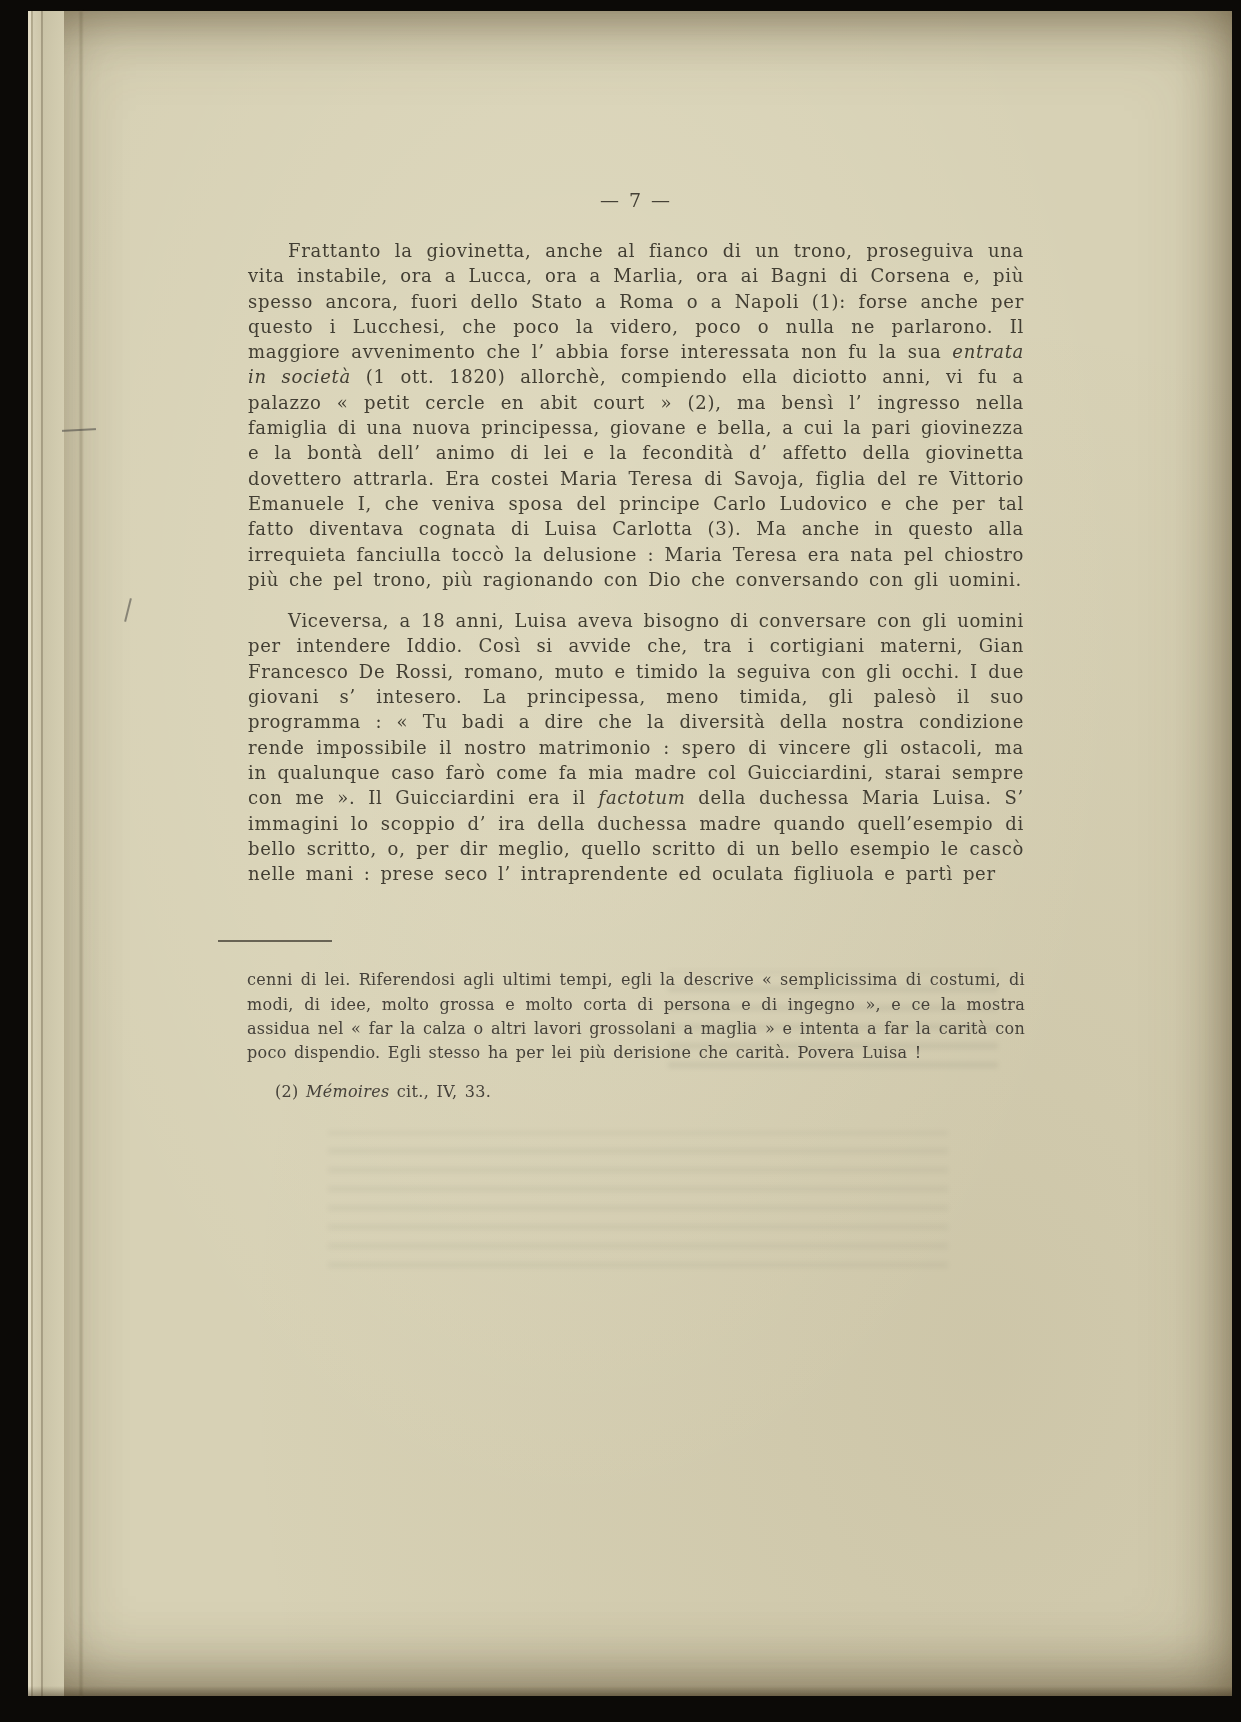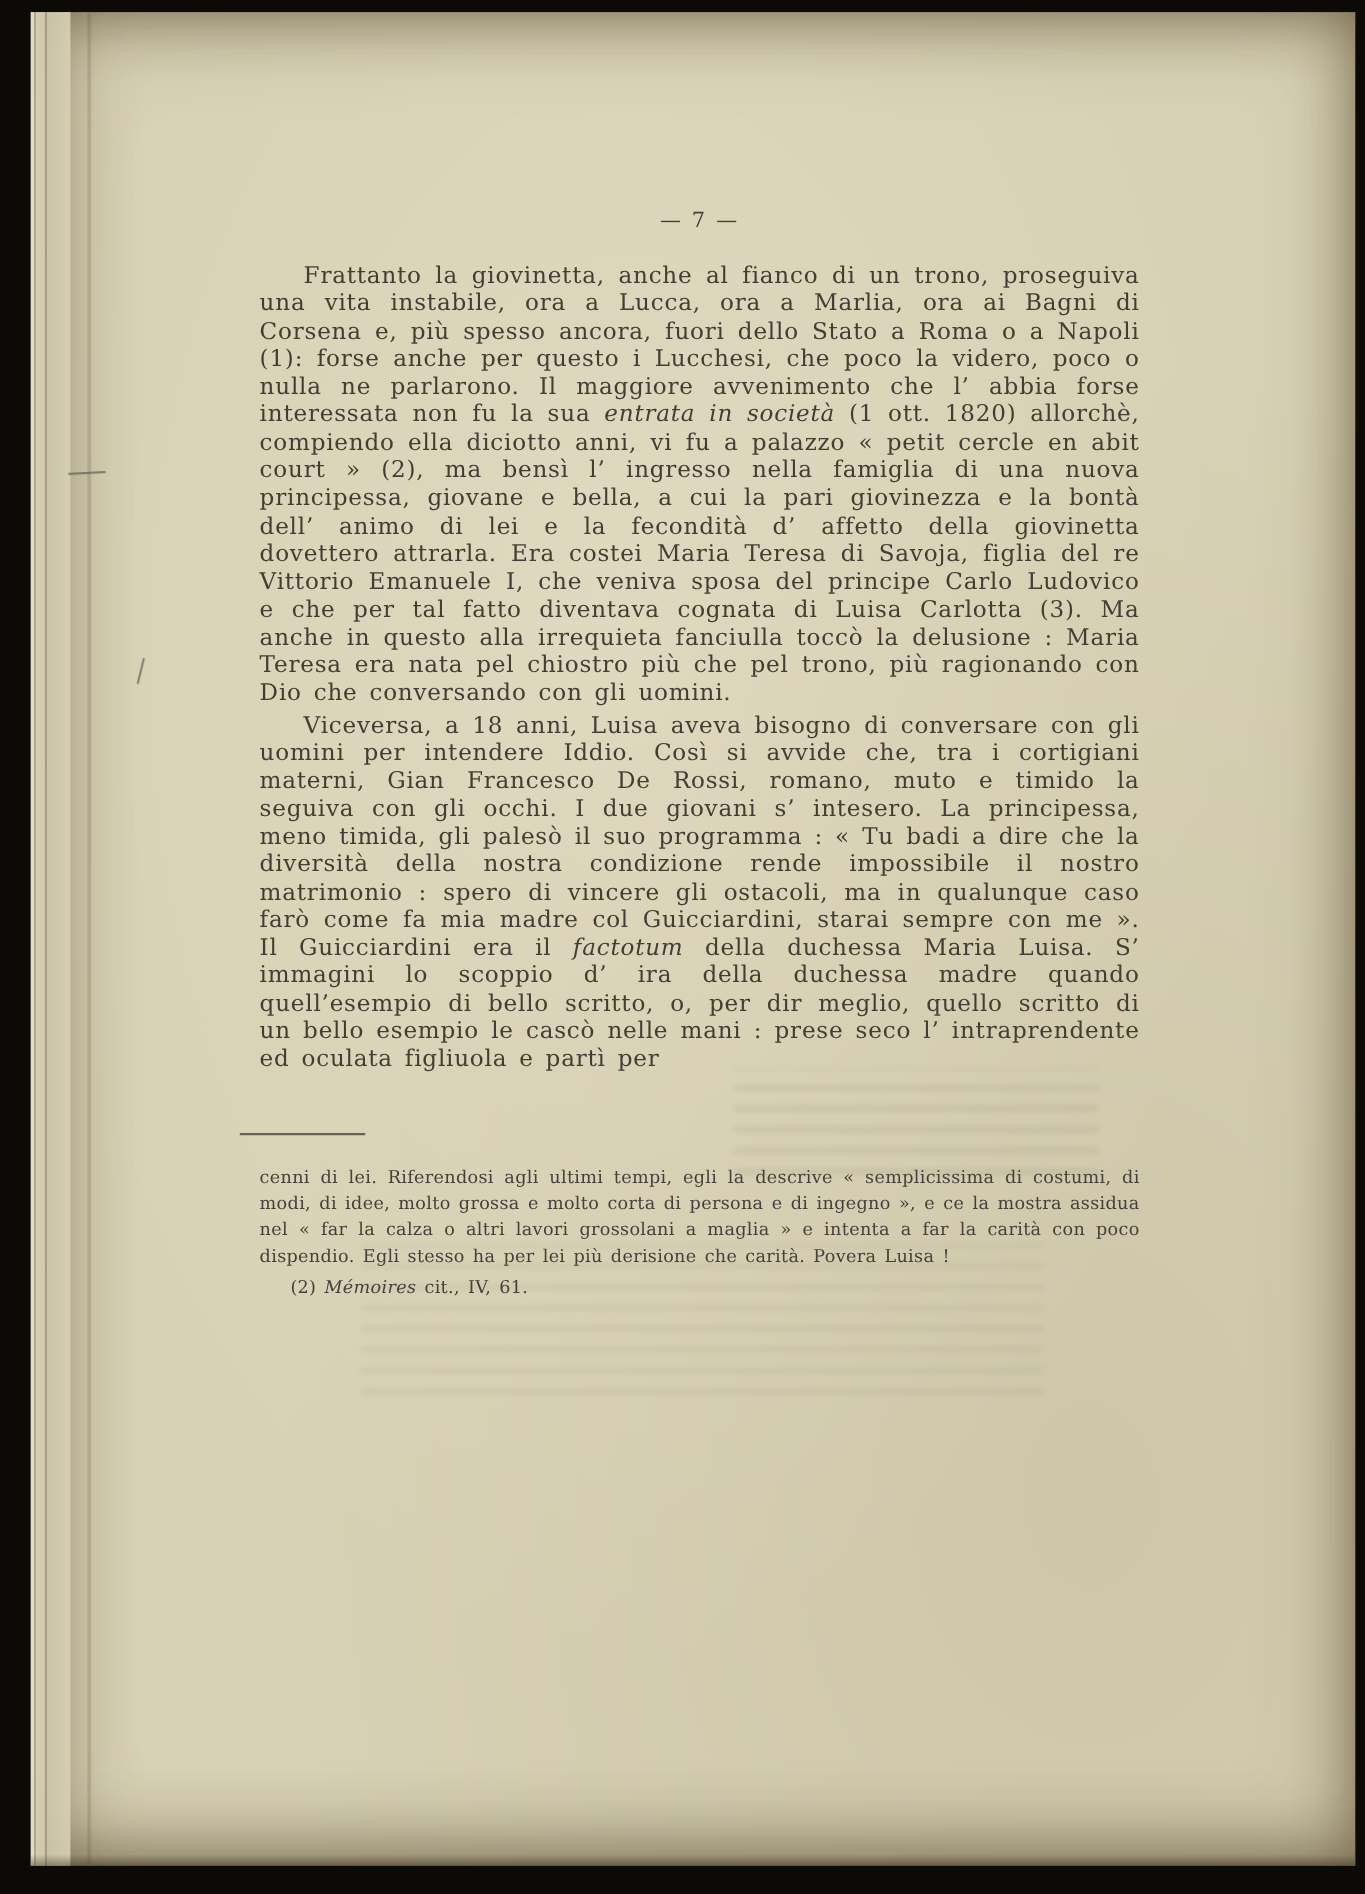--- a/index.html
+++ b/index.html
@@ -62,39 +62,39 @@
     color: #423e33;
   }
   .page-number {
     text-align: center;
     font-size: 19px;
     letter-spacing: 2px;
     margin-bottom: 27px;
     color: #454136;
   }
   .para {
-    margin: 4px;
-    font-size: 21px;
+    margin: 16px;
+    font-size: 18px;
     line-height: 25.3px;
     text-align: justify;
     letter-spacing: 0.7px;
     word-spacing: 3.5px;
     hyphens: auto;
     text-rendering: optimizeLegibility;
   }
   .para.indent { text-indent: 40px; }
   .fn-sep {
     width: 114px;
     height: 0;
     border-top: 2px solid rgba(66,62,51,0.75);
     margin: 54px 0 26px -14px;
   }
   .footnotes { margin-top: 0; }
   .fn {
-    margin: 4px;
+    margin: 15px;
     font-size: 16px;
     line-height: 24.2px;
     text-align: justify;
     letter-spacing: 0.3px;
     word-spacing: 2px;
     color: #45413６;
     color: #45413a;
   }
   .fn.indent { text-indent: 28px; }
   
@@ -151,20 +151,20 @@
       <div class="page-number">— 7 —</div>
 
       <p class="para indent"><span>Frattanto la giovinetta, anche al fianco di un trono, proseguiva una vita instabile, ora a Lucca, ora a Marlia, ora ai Bagni di Corsena e, più spesso ancora, fuori dello Stato a Roma o a Napoli (1): forse anche per questo i Lucchesi, che poco la videro, poco o nulla ne parlarono. Il maggiore avvenimento che l’ abbia forse interessata non fu la sua </span><span style="font-style: italic;">entrata in società</span><span> (1 ott. 1820) allorchè, compiendo ella diciotto anni, vi fu a palazzo « petit cercle en abit court » (2), ma bensì l’ ingresso nella famiglia di una nuova principessa, giovane e bella, a cui la pari giovinezza e la bontà dell’ animo di lei e la fecondità d’ affetto della giovinetta dovettero attrarla. Era costei Maria Teresa di Savoja, figlia del re Vittorio Emanuele I, che veniva sposa del principe Carlo Ludovico e che per tal fatto diventava cognata di Luisa Carlotta (3). Ma anche in questo alla irrequieta fanciulla toccò la delusione : Maria Teresa era nata pel chiostro più che pel trono, più ragionando con Dio che conversando con gli uomini.</span></p>
 
       <p class="para indent"><span>Viceversa, a 18 anni, Luisa aveva bisogno di conversare con gli uomini per intendere Iddio. Così si avvide che, tra i cortigiani materni, Gian Francesco De Rossi, romano, muto e timido la seguiva con gli occhi. I due giovani s’ intesero. La principessa, meno timida, gli palesò il suo programma : « Tu badi a dire che la diversità della nostra condizione rende impossibile il nostro matrimonio : spero di vincere gli ostacoli, ma in qualunque caso farò come fa mia madre col Guicciardini, starai sempre con me ». Il Guicciardini era il </span><span style="font-style: italic;">factotum</span><span> della duchessa Maria Luisa. S’ immagini lo scoppio d’ ira della duchessa madre quando quell’esempio di bello scritto, o, per dir meglio, quello scritto di un bello esempio le cascò nelle mani : prese seco l’ intraprendente ed oculata figliuola e partì per</span></p>
 
       <div class="fn-sep"></div>
 
       <div class="footnotes">
         <p class="fn"><span>cenni di lei. Riferendosi agli ultimi tempi, egli la descrive « semplicissima di costumi, di modi, di idee, molto grossa e molto corta di persona e di ingegno », e ce la mostra assidua nel « far la calza o altri lavori grossolani a maglia » e intenta a far la carità con poco dispendio. Egli stesso ha per lei più derisione che carità. Povera Luisa !</span></p>
-        <p class="fn indent"><span>(2) </span><span style="font-style: italic;">Mémoires</span><span> cit., IV, 61.</span></p>
+        <p class="fn indent"><span>(2) </span><span style="font-style: italic;">Mémoires</span><span> cit., IV, 33.</span></p>
       </div>
 
     </div>
 
     <div class="bottom-edge"></div>
   </div>
 </div>
 
 </body></html>

